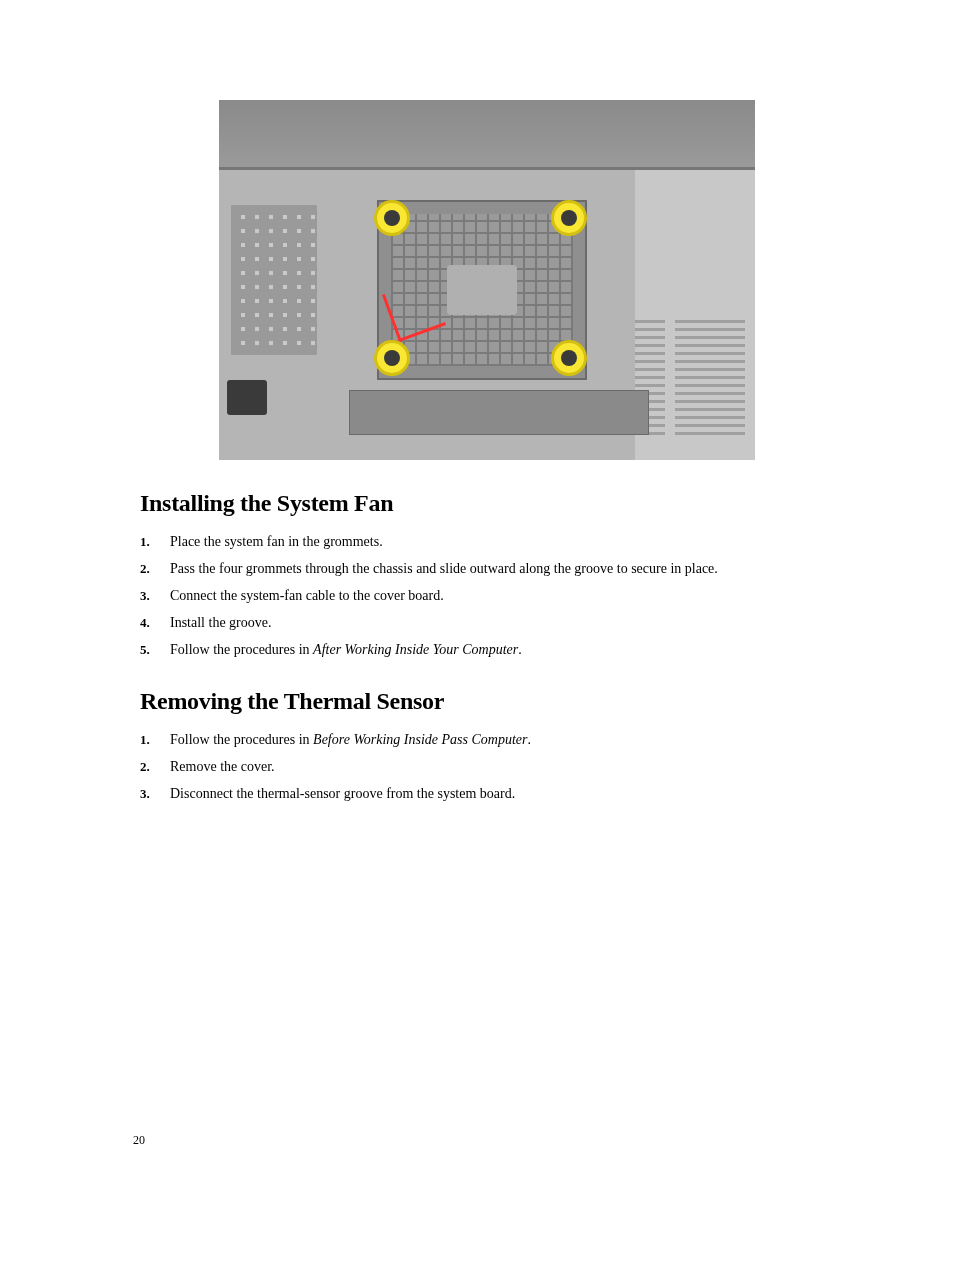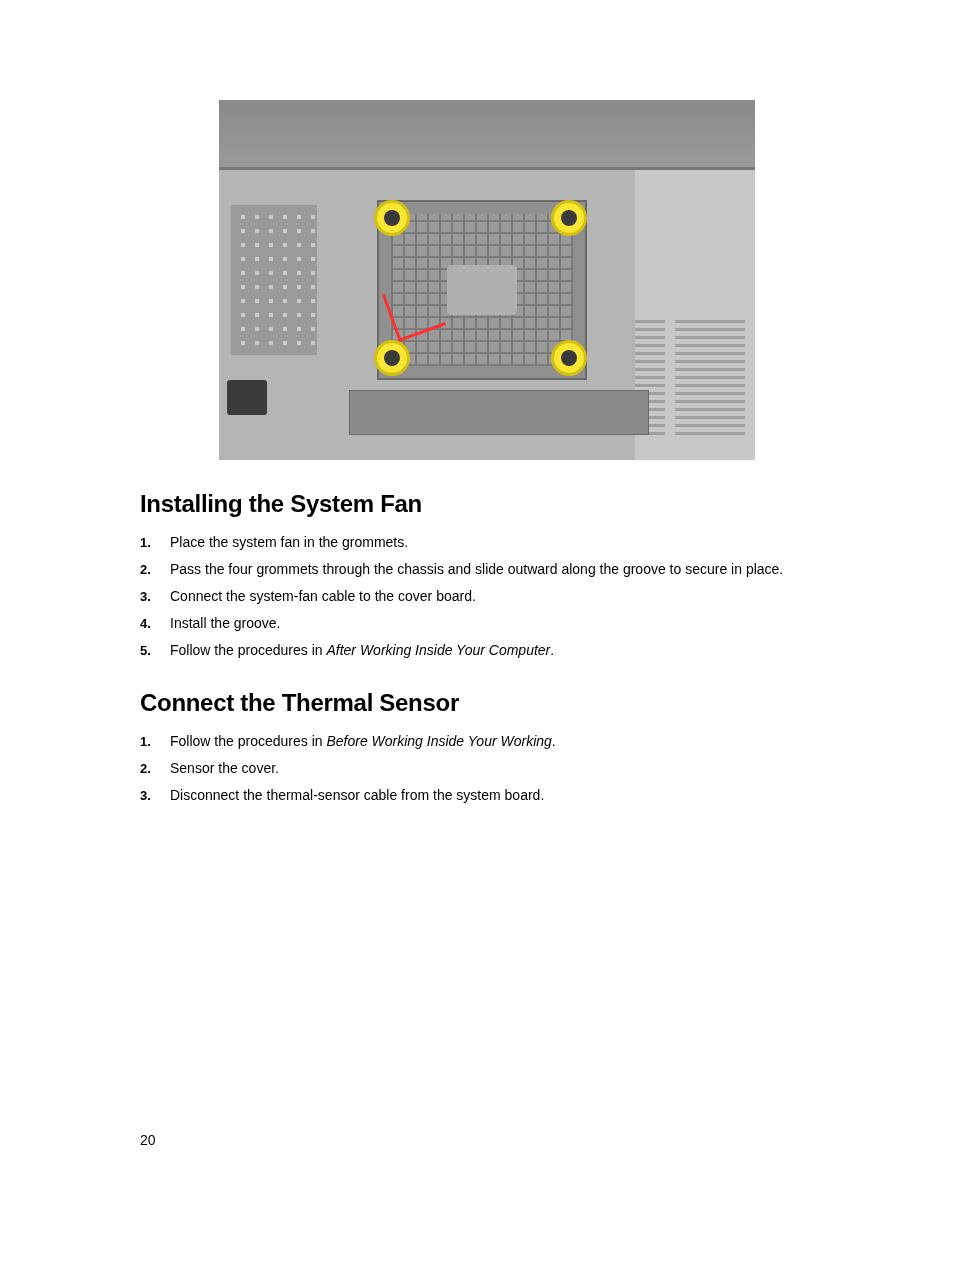--- a/index.html
+++ b/index.html
@@ -8,20 +8,21 @@
       height: 1268px;
       background: #ffffff;
       font-family: -apple-system, BlinkMacSystemFont, "Segoe UI", Helvetica, Arial, sans-serif;
       position: relative;
       color: #000000;
     }
     .page {
       padding: 100px 120px 60px 140px;
       position: relative;
       height: 100%;
+      font-family: Liberation Serif, serif;
     }
     .figure {
       width: 536px;
       height: 360px;
       margin: 0 auto 30px;
       background: #c0c0c0;
       position: relative;
       overflow: hidden;
     }
     
@@ -176,22 +177,22 @@
     .step-text {
       flex: 1;
     }
     .step-text em {
       font-style: italic;
       margin-top: 43px;
     }
     .page-number {
       position: absolute;
       bottom: 120px;
-      left: 140px;
-      font-size: 14px;
+      left: 133px;
+      font-size: 12px;
     }
   </style>
 </head>
 <body>
 
 <div class="page">
 
   <div class="figure" aria-label="">
     <div class="chassis-top"></div>
     <div class="chassis-body"></div>
@@ -231,33 +232,33 @@
       <span class="step-text">Install the groove.</span>
     </li>
     <li>
       <span class="step-num">5.</span>
       <span class="step-text">
         <span>Follow the procedures in </span><em>After Working Inside Your Computer</em><span>.</span>
       </span>
     </li>
   </ol>
 
-  <h2 class="section-heading">Connect the Thermal Sensor</h2>
+  <h2 class="section-heading">Removing the Thermal Sensor</h2>
   <ol class="steps">
     <li>
       <span class="step-num">1.</span>
       <span class="step-text">
-        <span>Follow the procedures in </span><em>Before Working Inside Your Working</em><span>.</span>
+        <span>Follow the procedures in </span><em>Before Working Inside Pass Computer</em><span>.</span>
       </span>
     </li>
     <li>
       <span class="step-num">2.</span>
-      <span class="step-text">Sensor the cover.</span>
+      <span class="step-text">Remove the cover.</span>
     </li>
     <li>
       <span class="step-num">3.</span>
-      <span class="step-text">Disconnect the thermal-sensor cable from the system board.</span>
+      <span class="step-text">Disconnect the thermal-sensor groove from the system board.</span>
     </li>
   </ol>
 
   <div class="page-number">20</div>
 
 </div>
 
 </body></html>

